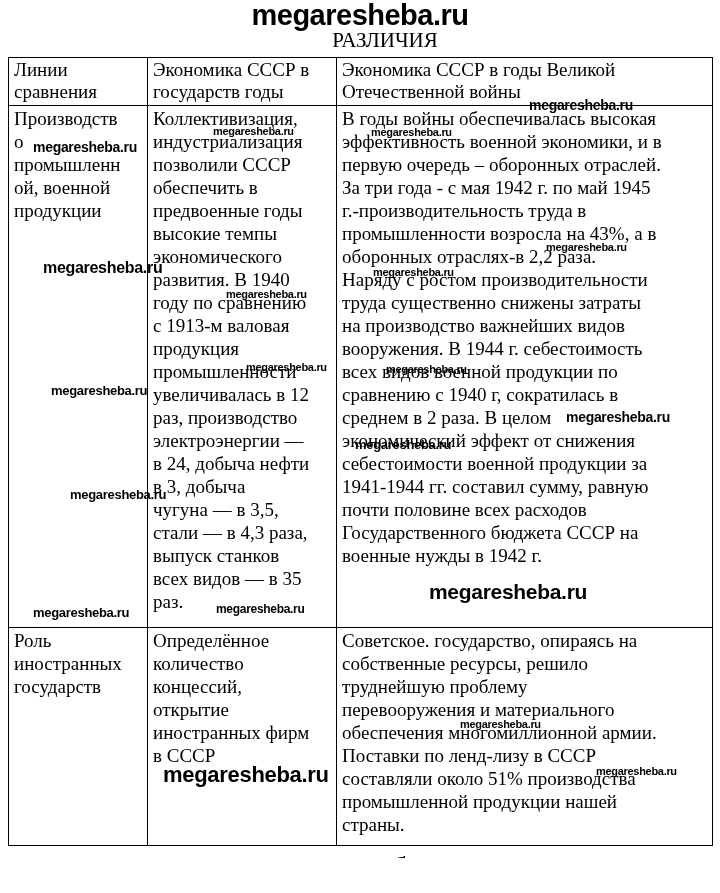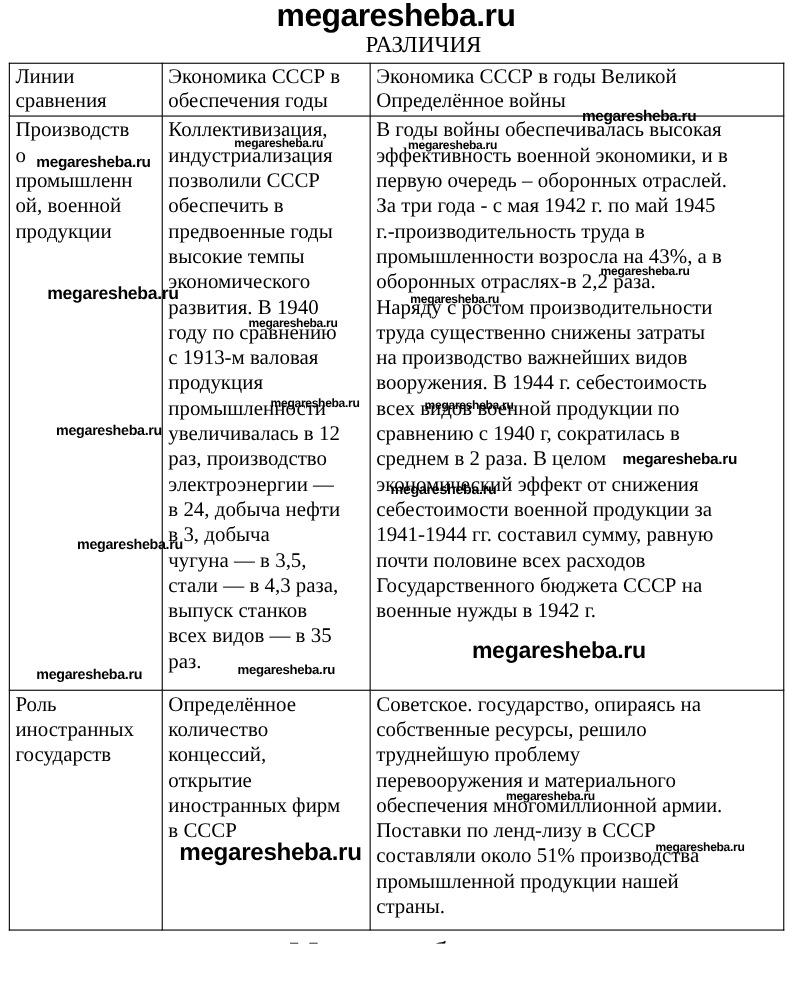--- a/index.html
+++ b/index.html
@@ -71,23 +71,23 @@
     <colgroup>
       <col style="width:139px">
       <col style="width:189px">
       <col style="width:376px">
     </colgroup>
     <tbody>
       <tr class="hdr" style="height:46px">
         <td>Линии
 сравнения</td>
         <td>Экономика СССР в
-обеспечения годы</td>
+государств годы</td>
         <td>Экономика СССР в годы Великой
-Определённое войны</td>
+Отечественной войны</td>
       </tr>
       <tr style="height:522px">
         <td>Производств
 о
 промышленн
 ой, военной
 продукции</td>
         <td>Коллективизация,
 индустриализация
 позволили СССР

